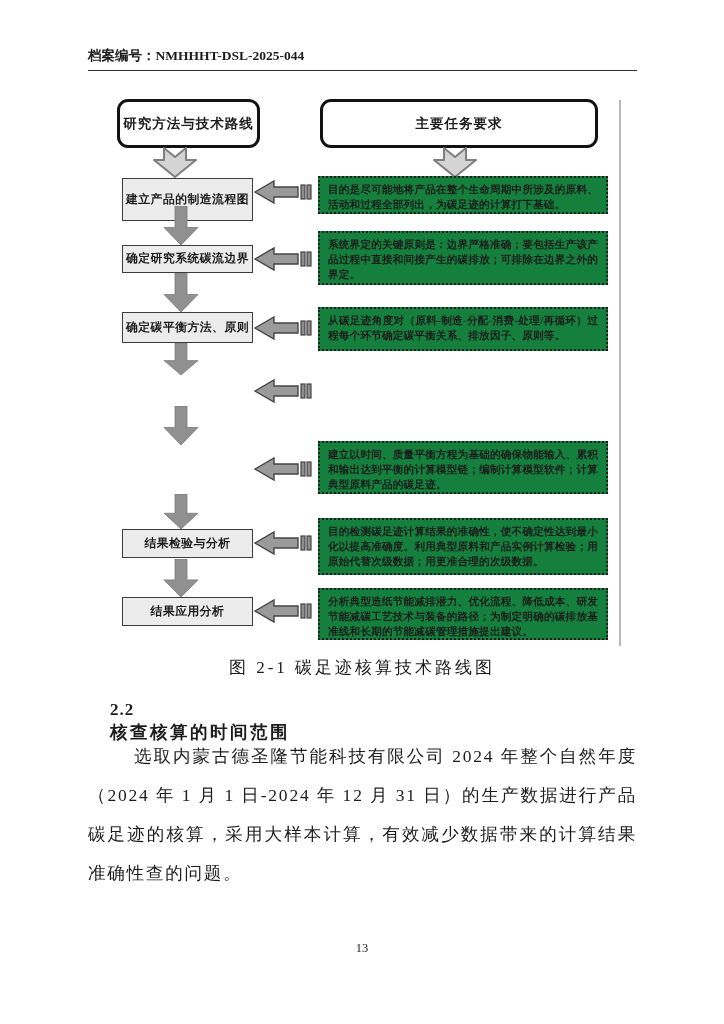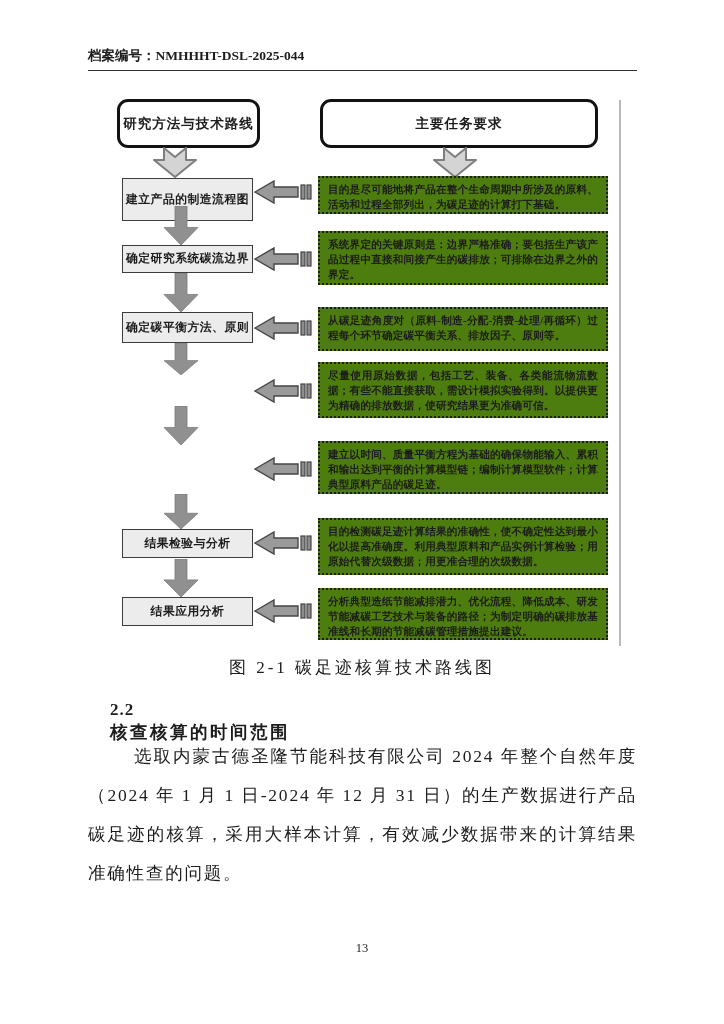--- a/index.html
+++ b/index.html
@@ -19,21 +19,21 @@
     font-weight:bold;font-size:13.5px;letter-spacing:1px;
   }
   .hdr-left{left:117px;width:143px;}
   .hdr-right{left:320px;width:278px;}
   .proc-box{
     position:absolute;left:122px;width:131px;box-sizing:border-box;background:#ececec;
     border:1.4px solid #3c3c3c;display:flex;align-items:center;justify-content:center;text-align:center;
     font-weight:bold;font-size:11.8px;letter-spacing:0.5px;line-height:1.5;white-space:pre-line;
   }
   .desc-box{
-    position:absolute;left:318px;width:290px;box-sizing:border-box;background:#4d7c0f;
+    position:absolute;left:318px;width:290px;box-sizing:border-box;background:#15803d;
     border:2px dotted #1e1e1e;padding:4px 8px;font-size:10.6px;font-weight:600;
     line-height:1.42;letter-spacing:0.2px;text-align:justify;overflow:hidden;
   }
   .arrow{position:absolute;}
   .vline{position:absolute;left:619px;top:100px;width:2px;height:546px;background:#b9b9b9;}
   
   .fig-caption{position:absolute;top:656px;left:0;width:724px;text-align:center;font-size:17px;letter-spacing:3px;}
   .section-heading{position:absolute;top:700px;left:88px;display:flex;align-items:baseline;font-weight:bold;flex-direction:column;}
   .section-heading .num{font-size:17px;letter-spacing:1px;}
   .section-heading .ttl{font-size:17.5px;letter-spacing:2.5px;margin-left:22px;}
@@ -120,21 +120,20 @@
     </svg>
   <svg class="arrow" style="left:254px;top:598px" width="60" height="26" viewBox="0 0 60 26">
       <polygon points="1,13 20,2 20,8 44,8 44,18 20,18 20,24" fill="#9a9a9a" stroke="#454545" stroke-width="1.4"></polygon>
       <rect x="47" y="6" width="4" height="14" fill="#8d8d8d" stroke="#454545" stroke-width="1.2"></rect>
       <rect x="53" y="6" width="4" height="14" fill="#8d8d8d" stroke="#454545" stroke-width="1.2"></rect>
     </svg>
 
   <div class="desc-box" style="top:176px;height:38px">目的是尽可能地将产品在整个生命周期中所涉及的原料、活动和过程全部列出，为碳足迹的计算打下基础。</div>
   <div class="desc-box" style="top:231px;height:54px">系统界定的关键原则是：边界严格准确；要包括生产该产品过程中直接和间接产生的碳排放；可排除在边界之外的界定。</div>
   <div class="desc-box" style="top:307px;height:44px">从碳足迹角度对（原料-制造-分配-消费-处理/再循环）过程每个环节确定碳平衡关系、排放因子、原则等。</div>
-  <div class="desc-box" style="top:362px;height:56px">尽量使用原始数据，包括工艺、装备、各类能流物流数据；有些不能直接获取，需设计模拟实验得到。以提供更为精确的排放数据，使研究结果更为准确可信。</div>
   <div class="desc-box" style="top:441px;height:53px">建立以时间、质量平衡方程为基础的确保物能输入、累积和输出达到平衡的计算模型链；编制计算模型软件；计算典型原料产品的碳足迹。</div>
   <div class="desc-box" style="top:518px;height:57px">目的检测碳足迹计算结果的准确性，使不确定性达到最小化以提高准确度。利用典型原料和产品实例计算检验；用原始代替次级数据；用更准合理的次级数据。</div>
   <div class="desc-box" style="top:588px;height:52px">分析典型造纸节能减排潜力、优化流程、降低成本、研发节能减碳工艺技术与装备的路径；为制定明确的碳排放基准线和长期的节能减碳管理措施提出建议。</div>
 
   <div class="vline"></div>
 
   <div class="fig-caption">图 2-1 碳足迹核算技术路线图</div>
 
   <div class="section-heading">
     <span class="num">2.2</span>

